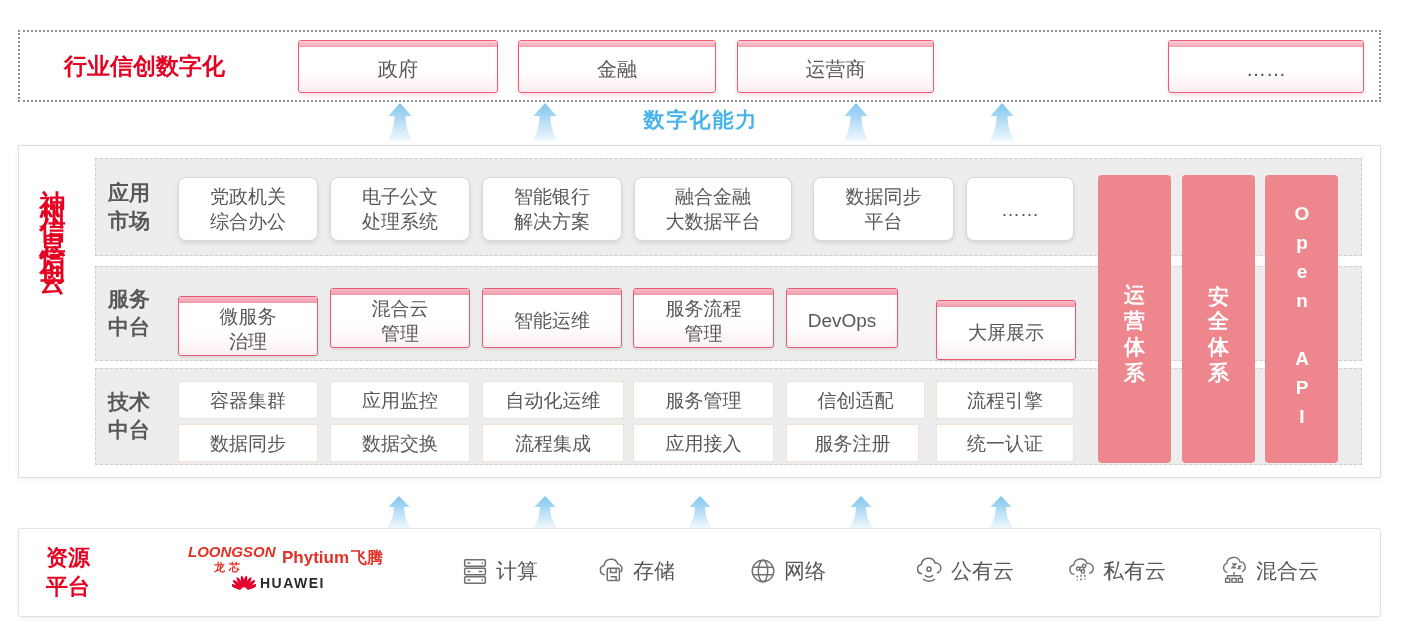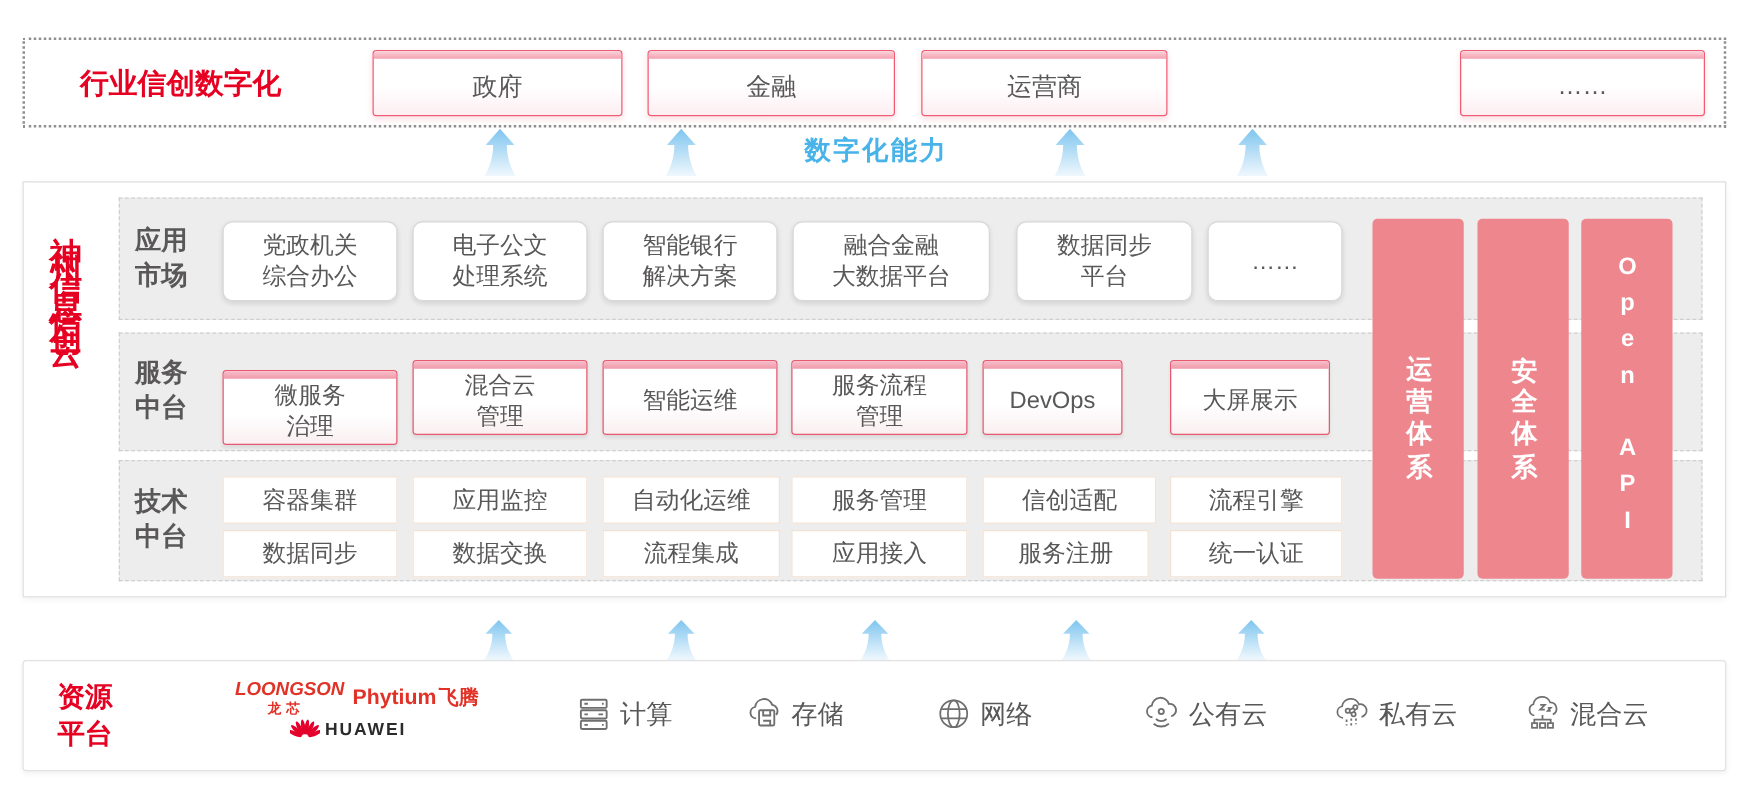--- a/index.html
+++ b/index.html
@@ -155,21 +155,21 @@
 
   
   <div class="bx b2" style="left:178px;top:296px;width:140px;height:60px">微服务
 治理</div>
   <div class="bx b2" style="left:330px;top:288px;width:140px;height:60px">混合云
 管理</div>
   <div class="bx b2" style="left:482px;top:288px;width:140px;height:60px">智能运维</div>
   <div class="bx b2" style="left:633px;top:288px;width:141px;height:60px">服务流程
 管理</div>
   <div class="bx b2" style="left:786px;top:288px;width:112px;height:60px">DevOps</div>
-  <div class="bx b2" style="left:936px;top:288px;width:128px;height:60px">大屏展示</div>
+  <div class="bx b2" style="left:936px;top:300px;width:140px;height:60px">大屏展示</div>
 
   
   <div class="bx b3" style="left:178px;top:381px;width:140px;height:38px">容器集群</div>
   <div class="bx b3" style="left:330px;top:381px;width:140px;height:38px">应用监控</div>
   <div class="bx b3" style="left:482px;top:381px;width:142px;height:38px">自动化运维</div>
   <div class="bx b3" style="left:633px;top:381px;width:141px;height:38px">服务管理</div>
   <div class="bx b3" style="left:786px;top:381px;width:139px;height:38px">信创适配</div>
   <div class="bx b3" style="left:936px;top:381px;width:138px;height:38px">流程引擎</div>
 
   <div class="bx b3" style="left:178px;top:424px;width:140px;height:38px">数据同步</div>

